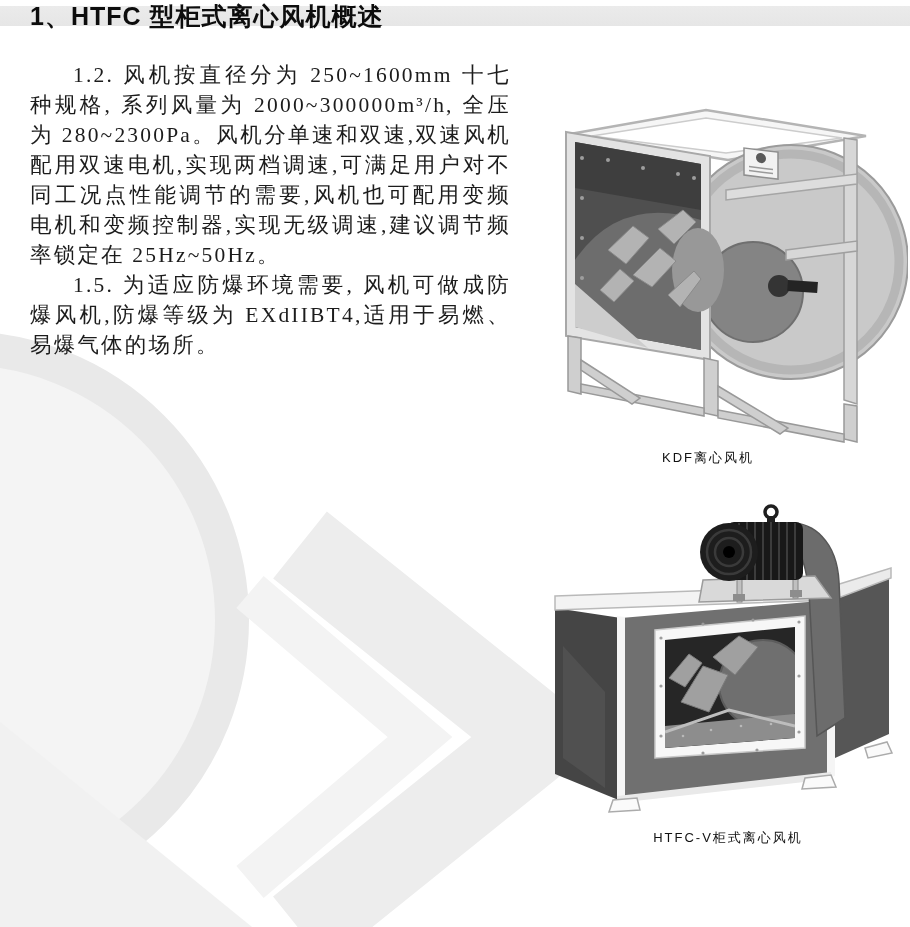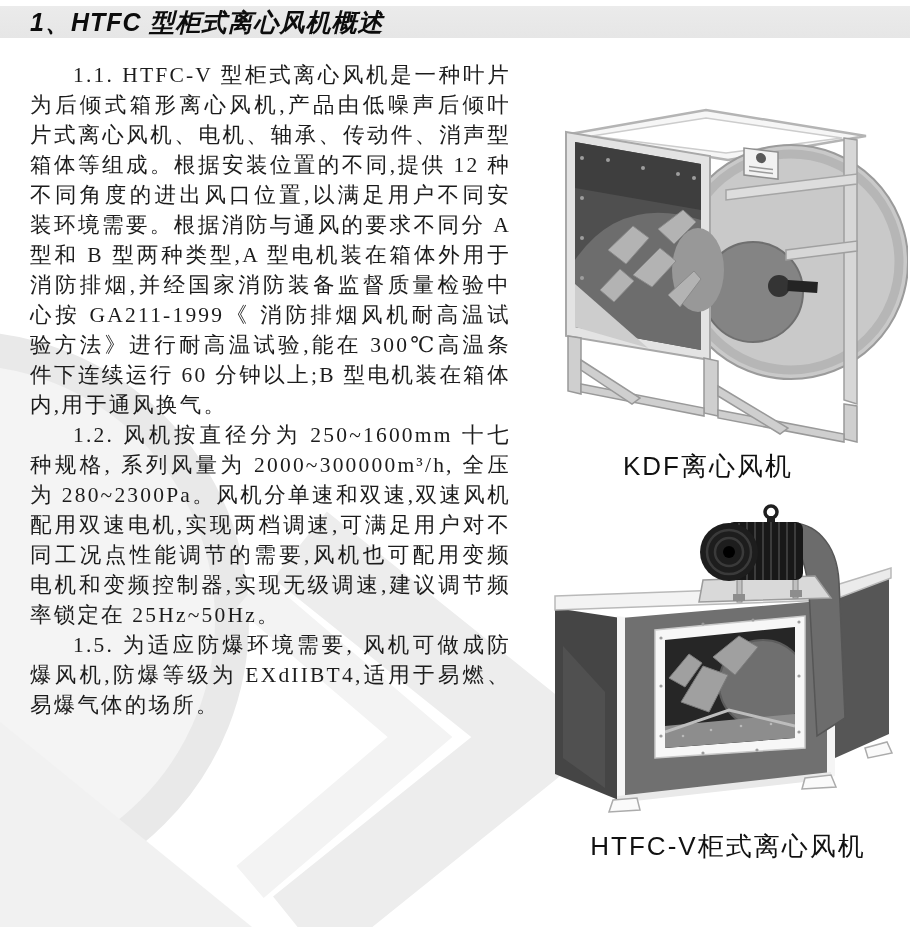--- a/index.html
+++ b/index.html
@@ -6,44 +6,44 @@
   body{
     width:910px;height:927px;position:relative;overflow:hidden;
     background:#ffffff;
     font-family:"Liberation Serif","DejaVu Serif",serif;
     color:#1c1c1c;
   }
   
   .watermark{position:absolute;left:0;top:0;width:910px;height:927px;z-index:0;}
   
   .header-bar{
-    position:absolute;left:0;top:6px;width:910px;height:32px;z-index:2;
+    position:absolute;left:0;top:6px;width:910px;height:20px;z-index:2;
     background:linear-gradient(#ebebeb,#e6e6e6);
-    display:flex;align-items:center;font-style:italic;
+    display:flex;align-items:center;
   }
   .header-bar h1{
     margin:0 0 0 30px;
     font-family:"Liberation Sans","DejaVu Sans",sans-serif;
     font-weight:bold;font-size:25px;letter-spacing:1px;color:#0d0d0d;
   }
   
   .article{
     position:absolute;left:30px;top:60px;width:481px;z-index:2;
   }
   .article p{
     margin:0;padding:0;
     font-size:21.5px;line-height:30px;letter-spacing:2.2px;
     text-align:justify;text-justify:inter-ideograph;
     text-indent:2em;
   }
   
   .figure{position:absolute;z-index:2;}
   .figure .caption{
     font-family:"Liberation Sans","DejaVu Sans",sans-serif;
-    font-size:26px;color:#111;letter-spacing:2px;
+    font-size:13px;color:#111;letter-spacing:2px;
     text-align:center;margin-top:4px;
   }
   #fig-kdf{left:548px;top:98px;width:360px;}
   #fig-kdf .caption{margin-top:2px;padding-right:40px;}
   #fig-htfc{left:543px;top:496px;width:370px;}
   #fig-htfc .caption{margin-top:4px;}
 </style>
 </head>
 <body>
 
@@ -53,21 +53,20 @@
   <polygon points="0,722 252,927 0,927" fill="#f1f1f1"></polygon>
   <path d="M250,592 L420,737 L250,882" fill="none" stroke="#f3f3f3" stroke-width="42"></path>
   <path d="M300,545 L540,737 L300,930" fill="none" stroke="#ededed" stroke-width="86"></path>
 </svg>
 
 <div class="header-bar">
   <h1>1、HTFC 型柜式离心风机概述</h1>
 </div>
 
 <div class="article">
-  <p>1.1. HTFC-V 型柜式离心风机是一种叶片为后倾式箱形离心风机,产品由低噪声后倾叶片式离心风机、电机、轴承、传动件、消声型箱体等组成。根据安装位置的不同,提供 12 种不同角度的进出风口位置,以满足用户不同安装环境需要。根据消防与通风的要求不同分 A 型和 B 型两种类型,A 型电机装在箱体外用于消防排烟,并经国家消防装备监督质量检验中心按 GA211-1999《 消防排烟风机耐高温试验方法》进行耐高温试验,能在 300℃高温条件下连续运行 60 分钟以上;B 型电机装在箱体内,用于通风换气。</p>
   <p>1.2. 风机按直径分为 250~1600mm 十七种规格, 系列风量为 2000~300000m³/h, 全压为 280~2300Pa。风机分单速和双速,双速风机配用双速电机,实现两档调速,可满足用户对不同工况点性能调节的需要,风机也可配用变频电机和变频控制器,实现无级调速,建议调节频率锁定在 25Hz~50Hz。</p>
   <p>1.5. 为适应防爆环境需要, 风机可做成防爆风机,防爆等级为 EXdIIBT4,适用于易燃、易爆气体的场所。</p>
 </div>
 
 <div class="figure" id="fig-kdf">
   <svg width="360" height="345" viewBox="0 0 360 345" xmlns="http://www.w3.org/2000/svg">
 
     <polygon points="22,36 158,12 318,38 180,62" fill="#f6f6f6" stroke="#b4b4b4" stroke-width="2.5"></polygon>
     <polygon points="44,38 158,20 294,40 178,55" fill="#ffffff" stroke="#cccccc" stroke-width="1.5"></polygon>
 

